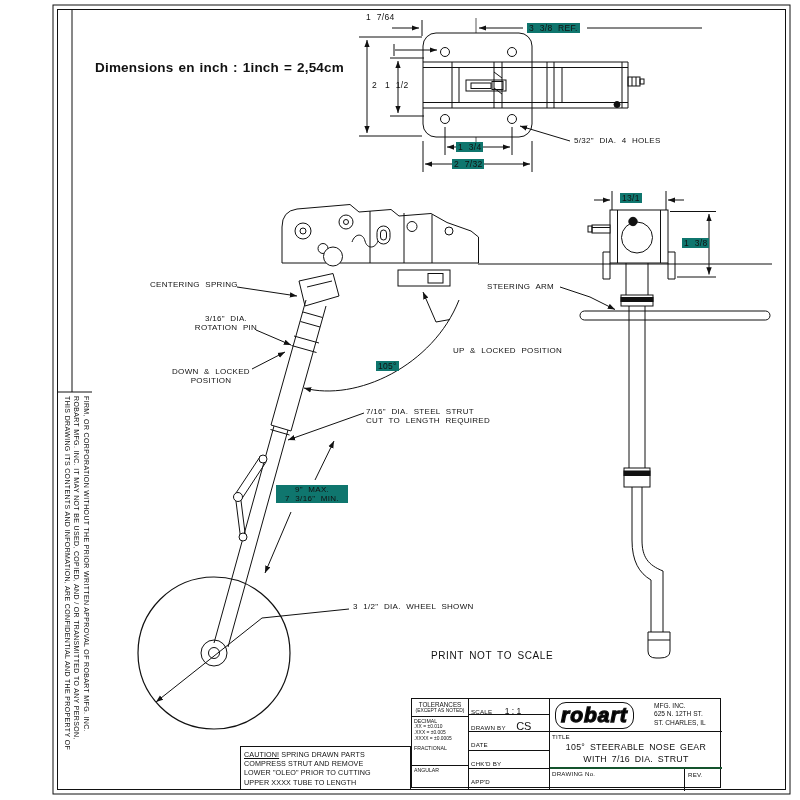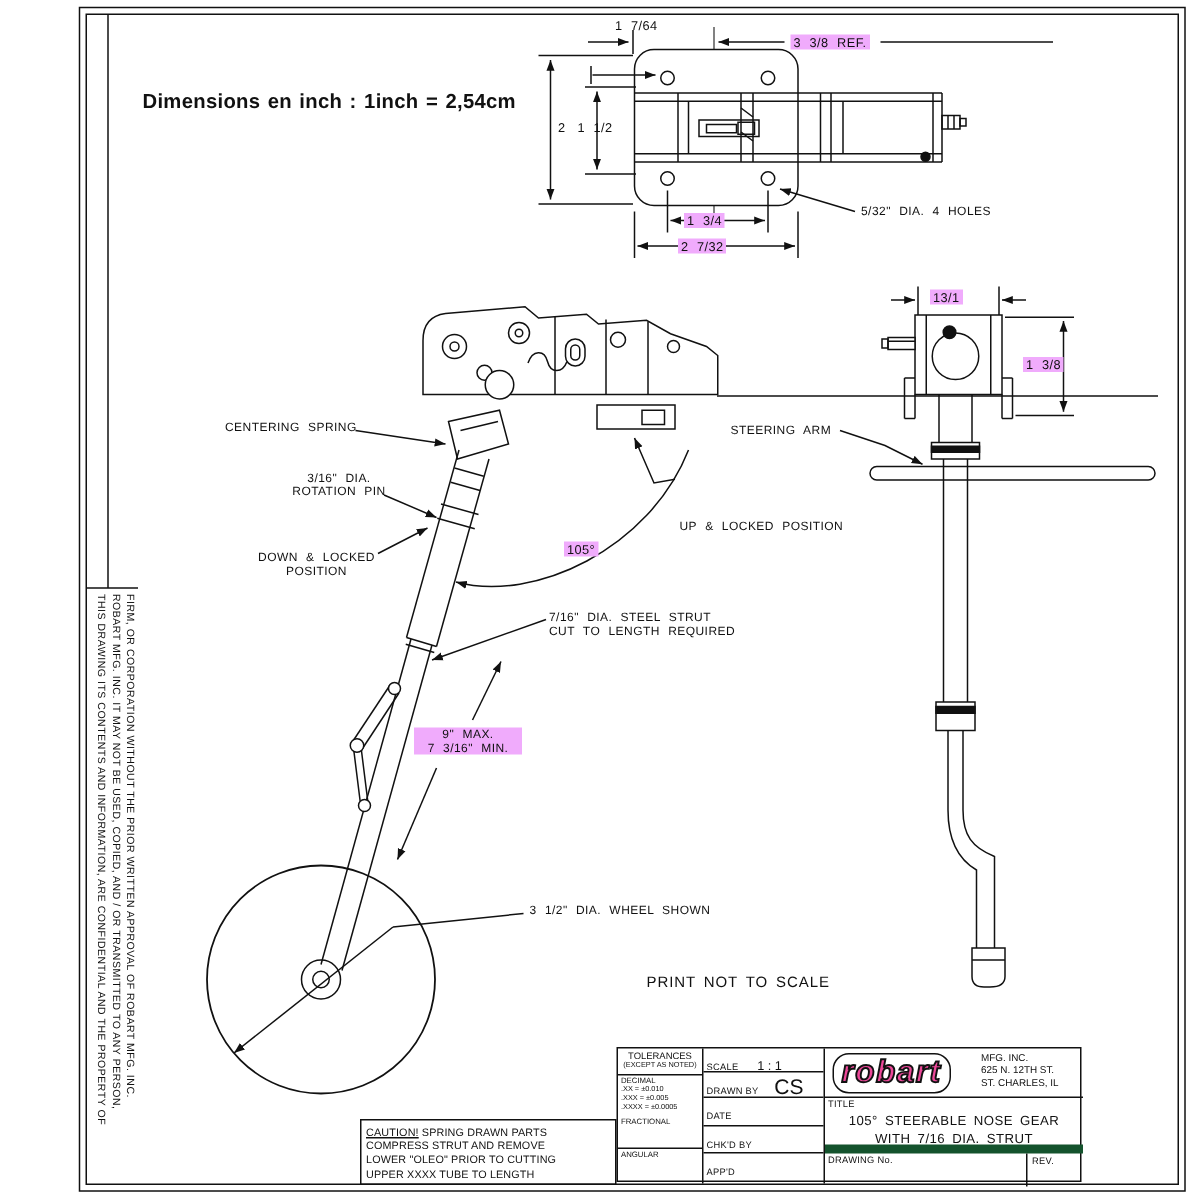--- a/index.html
+++ b/index.html
@@ -1,38 +1,38 @@
 <!DOCTYPE html>
 <html><head>
 <meta charset="utf-8">
 <style>
   html,body{margin:0;padding:0;background:#fff;}
   #page{position:relative;width:800px;height:800px;background:#fff;overflow:hidden;
         font-family:"Liberation Sans","DejaVu Sans",sans-serif;color:#111;}
   svg{position:absolute;left:0;top:0;}
   .txt{position:absolute;font-size:8px;letter-spacing:.3px;word-spacing:3px;white-space:pre;color:#111;}
   .pre{white-space:pre-line;}
-  .bg{background:#f0abfc;padding:0 2px;}
+  .bg{background:#0f766e;padding:0 2px;}
   .ctr{text-align:center;}
   .note{font-size:13.5px;font-weight:bold;letter-spacing:.2px;word-spacing:1px;}
   .print{font-size:10px;letter-spacing:.6px;word-spacing:2px;}
   .dim{font-size:8.5px;}
   .vstrip{position:absolute;left:62px;top:396px;width:30px;height:390px;
           writing-mode:vertical-lr;text-orientation:sideways;white-space:pre-line;
           font-size:7px;line-height:9.6px;letter-spacing:.35px;color:#111;}
   .cbox{position:absolute;left:240px;top:746px;width:171px;height:44px;border:1.5px solid #111;
         box-sizing:border-box;padding:3px 3px;font-size:7.2px;line-height:9.2px;letter-spacing:.1px;}
   .cbox u{text-decoration:underline;}
   
   #tb{position:absolute;left:411px;top:698px;width:310px;height:90px;border:1.5px solid #111;box-sizing:border-box;}
   #tb .cell{position:absolute;box-sizing:border-box;border-color:#111;}
   .lbl{font-size:6.2px;letter-spacing:.2px;}
   .tiny{font-size:4.9px;line-height:6px;}
   #logo{display:inline-block;font-size:21px;font-weight:bold;font-style:italic;letter-spacing:1px;
-        color:#ec4899;-webkit-text-stroke:1.3px #111;border:1.6px solid #111;border-radius:11px;
+        color:#000000;-webkit-text-stroke:1.3px #111;border:1.6px solid #111;border-radius:11px;
         padding:0 5px 1px 5px;line-height:24px;}
 </style>
 </head>
 <body>
 
 <div id="page">
 
 <svg width="800" height="800" viewBox="0 0 800 800">
   <defs>
     <marker id="ar" viewBox="0 0 10 7" refX="8" refY="3" markerWidth="9" markerHeight="7" orient="auto-start-reverse">
@@ -188,21 +188,21 @@
     <line x1="256" y1="330" x2="291" y2="345" marker-end="url(#ar)"></line>
     <line x1="252" y1="369" x2="285" y2="352" marker-end="url(#ar)"></line>
     <line x1="364" y1="413" x2="288" y2="440" marker-end="url(#ar)"></line>
     <path d="M450,319.5 L436,322 L423,292" marker-end="url(#ar)"></path>
     <path d="M560,287 L590,297 L615,309.5" marker-end="url(#ar)"></path>
   </g>
 </svg>
 
 <div class="txt note" style="left:95px;top:38px;margin-top:22px;">Dimensions en inch : 1inch = 2,54cm</div>
 
-<div class="txt dim" style="left:366px;top:12px;margin-left:44px;">1 7/64</div>
+<div class="txt dim" style="left:366px;top:12px;">1 7/64</div>
 <div class="txt dim bg" style="left:527px;top:23px;">3 3/8 REF.</div>
 <div class="txt dim" style="left:372px;top:80px;">2</div>
 <div class="txt dim" style="left:385px;top:80px;">1 1/2</div>
 <div class="txt dim bg" style="left:456px;top:142px;">1 3/4</div>
 <div class="txt dim bg" style="left:452px;top:159px;">2 7/32</div>
 <div class="txt" style="left:574px;top:136px;">5/32" DIA. 4 HOLES</div>
 
 <div class="txt dim bg" style="left:620px;top:193px;">13/1</div>
 <div class="txt dim bg" style="left:682px;top:238px;">1 3/8</div>
 <div class="txt" style="left:487px;top:282px;">STEERING ARM</div>
@@ -248,41 +248,41 @@
     </div>
   </div>
 
   <div class="cell" style="left:57px;top:0;width:81px;height:90px;border-right:1px solid #111;">
     <div style="height:16px;border-bottom:1px solid #111;padding:1px 2px;box-sizing:border-box;">
       <span class="lbl">SCALE</span>
       <span style="font-size:8.5px;margin-left:8px;margin-top:12px;">1 : 1</span>
     </div>
     <div style="height:17px;border-bottom:1px solid #111;padding:1px 2px;box-sizing:border-box;">
       <span class="lbl">DRAWN BY</span>
-      <span style="font-size:14px;margin-left:6px;text-align:center;">CS</span>
+      <span style="font-size:11px;margin-left:6px;text-align:center;">CS</span>
     </div>
     <div style="height:19px;border-bottom:1px solid #111;padding:1px 2px;box-sizing:border-box;">
       <span class="lbl">DATE</span>
     </div>
     <div style="height:18px;border-bottom:1px solid #111;padding:1px 2px;box-sizing:border-box;">
       <span class="lbl">CHK'D BY</span>
     </div>
     <div style="height:20px;padding:1px 2px;box-sizing:border-box;">
       <span class="lbl">APP'D</span>
     </div>
   </div>
 
   <div class="cell" style="left:138px;top:0;width:172px;height:90px;">
     <div style="height:33px;border-bottom:1px solid #111;box-sizing:border-box;position:relative;">
       <span id="logo" style="position:absolute;left:5px;top:3px;">robart</span>
       <div class="pre" style="position:absolute;left:104px;top:3px;font-size:6.6px;line-height:8.4px;">MFG. INC.
 625 N. 12TH ST.
 ST. CHARLES, IL</div>
     </div>
-    <div style="height:37px;border-bottom:6px solid #14532d;box-sizing:border-box;position:relative;text-decoration:underline;">
+    <div style="height:37px;border-bottom:2px solid #14532d;box-sizing:border-box;position:relative;text-decoration:underline;">
       <span class="lbl" style="position:absolute;left:2px;top:1px;">TITLE</span>
       <div class="pre ctr" style="position:absolute;left:0;right:0;top:9px;font-size:8.8px;line-height:12px;letter-spacing:.3px;word-spacing:2px;">105° STEERABLE NOSE GEAR
 WITH 7/16 DIA. STRUT</div>
     </div>
     <div style="height:20px;position:relative;">
       <span class="lbl" style="position:absolute;left:2px;top:1px;">DRAWING No.</span>
       <span style="position:absolute;left:55px;top:2px;font-size:12.5px;letter-spacing:1px;margin-top:41px;">640</span>
       <span class="lbl" style="position:absolute;left:134px;top:1px;border-left:1px solid #111;padding-left:3px;display:inline-block;height:20px;width:35px;margin-top:-1px;padding-top:2px;">REV.</span>
     </div>
   </div>

